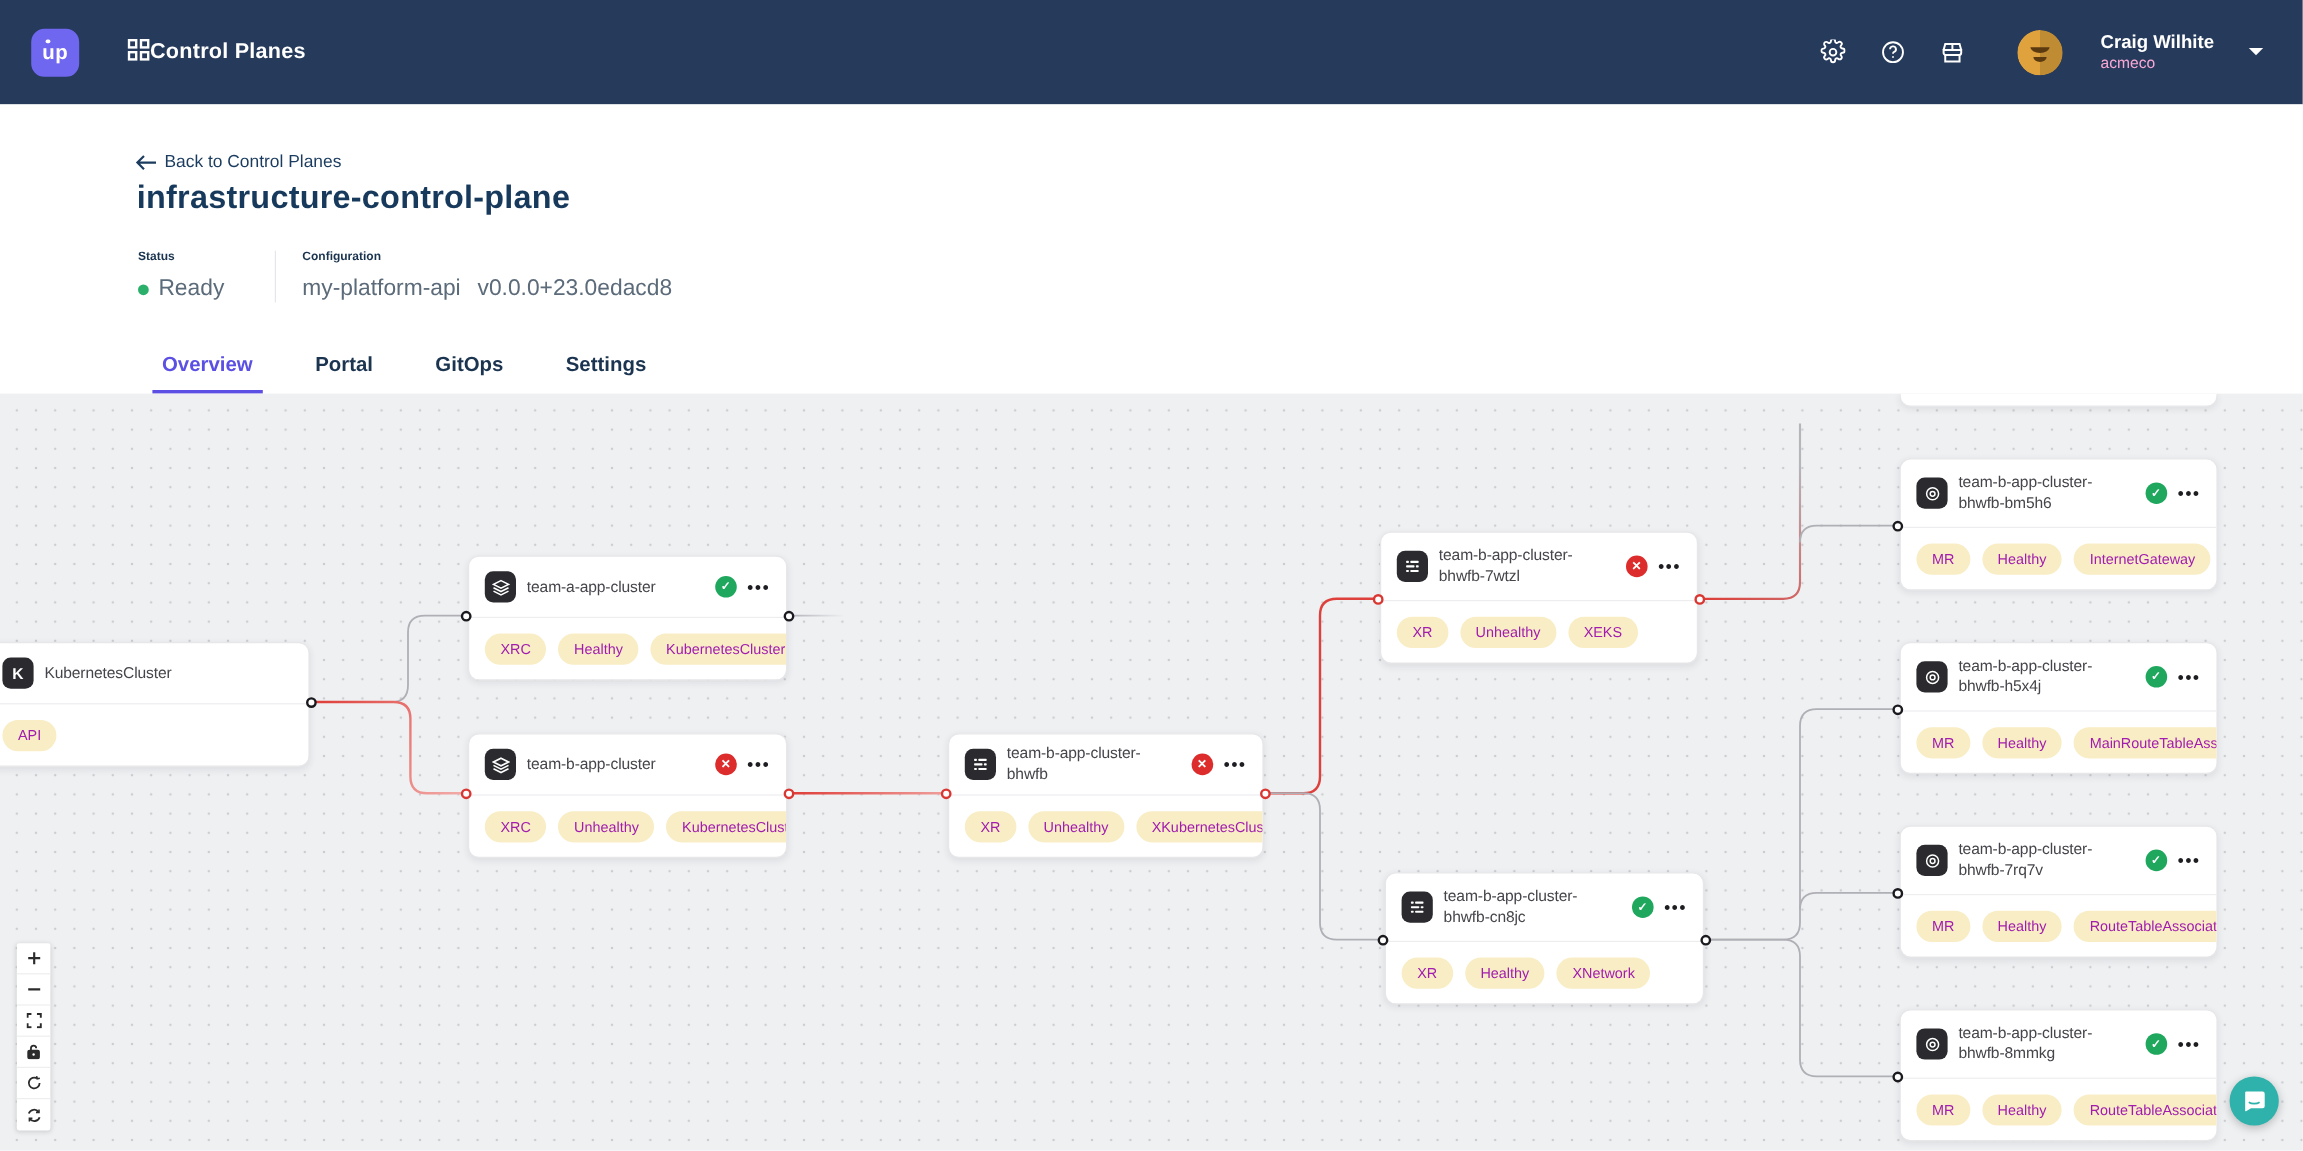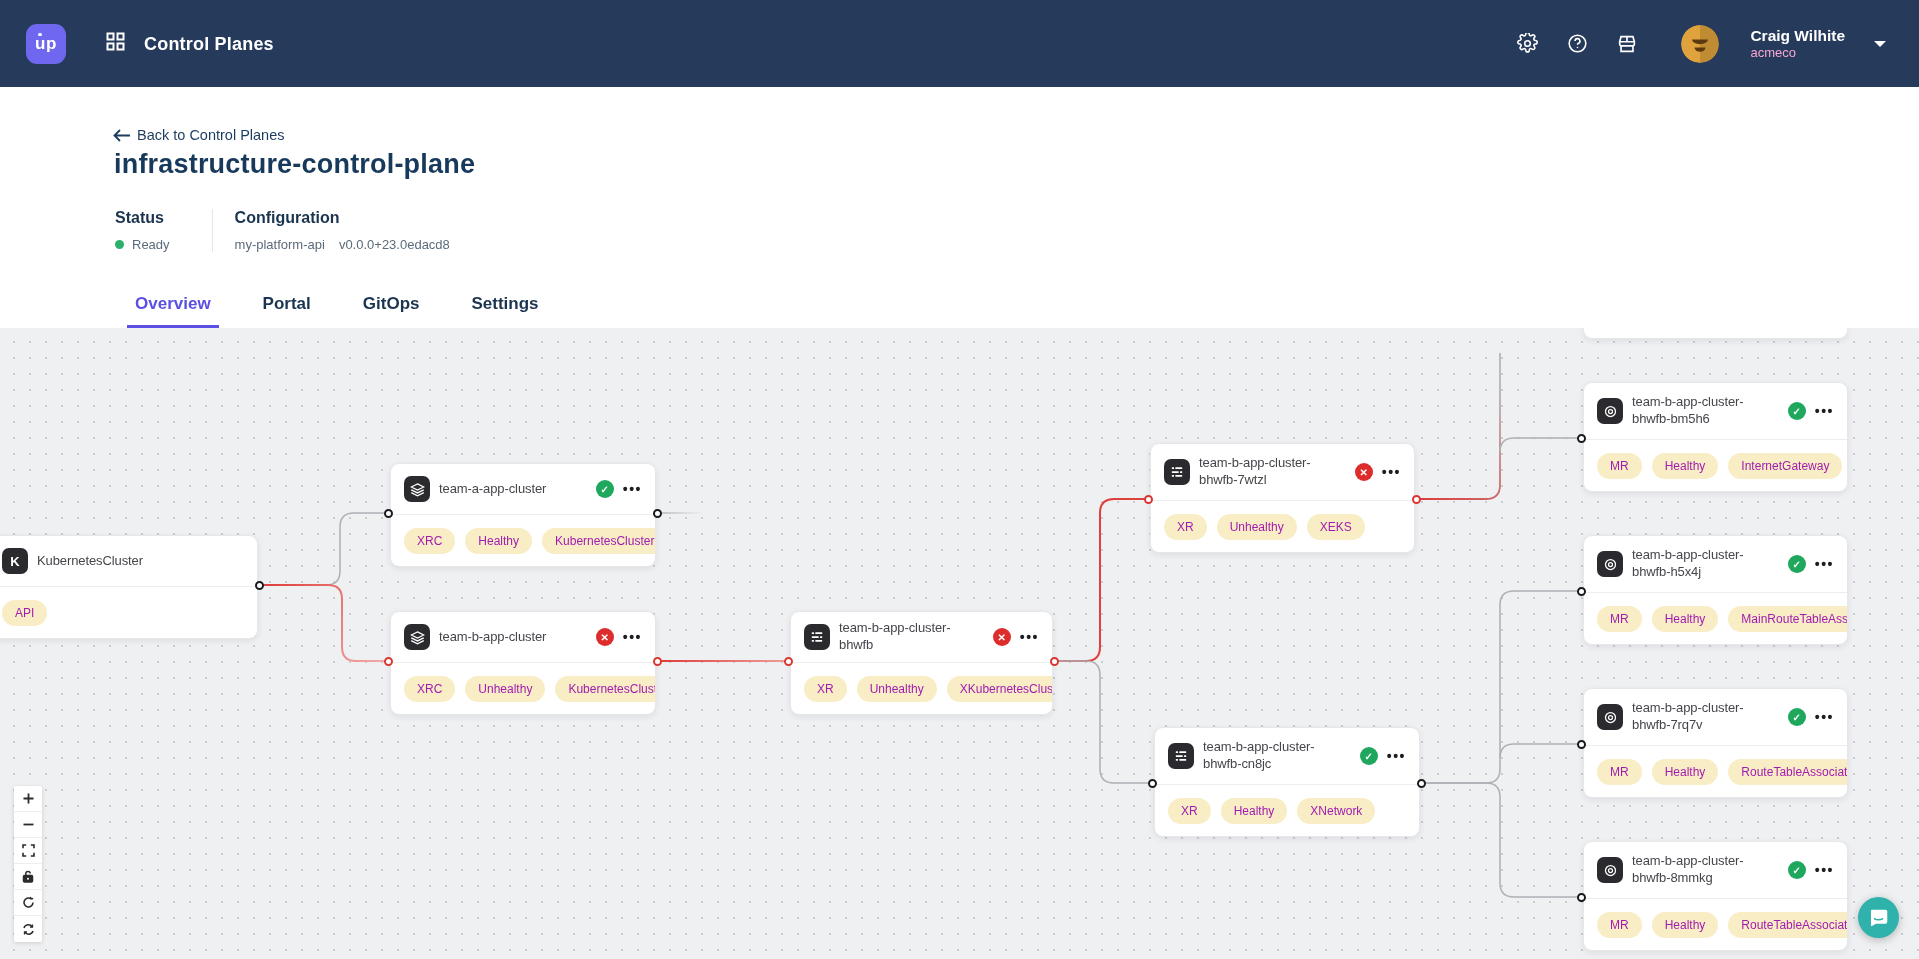--- a/index.html
+++ b/index.html
@@ -6,41 +6,41 @@
   html,body { width:1919px; height:959px; overflow:hidden; }
   body { font-family:"Liberation Sans", sans-serif; background:#fff; position:relative; }
 
   
   .navbar { position:absolute; left:0; top:0; width:1919px; height:87px; background:#263A5B;
             display:flex; align-items:center; padding:0 26px; color:#fff; }
   .logo { width:40px; height:40px; border-radius:11px; background:#7067F0; display:flex;
           align-items:center; justify-content:center; position:relative; cursor:pointer; }
   .logo span { color:#fff; font-weight:bold; font-size:17px; letter-spacing:.5px; }
   .logo i { position:absolute; top:9px; left:12px; width:3.5px; height:3.5px; border-radius:50%; background:#fff; }
-  .nav-title-wrap { display:flex; align-items:flex-end; gap:19px; margin-left:40px; }
+  .nav-title-wrap { display:flex; align-items:flex-start; gap:0; margin-left:40px; }
   .nav-title { font-size:18px; font-weight:bold; letter-spacing:.2px; }
   .nav-right { margin-left:auto; display:flex; align-items:center; gap:10px; }
   .nav-icon-btn { width:40px; height:40px; display:flex; align-items:center; justify-content:center;
                   cursor:pointer; color:#fff; }
   .avatar { width:38px; height:38px; border-radius:50%; overflow:hidden; margin-left:24px; flex:0 0 auto; }
   .user-block { margin-left:21px; line-height:1.25; cursor:pointer; }
   .user-name { font-size:15.5px; font-weight:bold; }
   .user-org { font-size:13px; color:#f9a8d4; }
   .chevron { margin-left:18px; margin-right:6px; color:#fff; }
 
   
   .page-header { position:absolute; left:0; top:87px; width:1919px; height:241px; background:#fff; }
   .back-link { position:absolute; left:113px; top:40px; display:flex; align-items:center; gap:7px;
                color:#1B3C5F; font-size:14.5px; cursor:pointer; }
   .page-title { position:absolute; left:114px; top:62px; font-size:27px; font-weight:bold; color:#173A5C;
                 letter-spacing:.2px; }
   .meta-row { position:absolute; left:115px; top:122px; display:flex; align-items:stretch; }
   .meta-col { display:flex; flex-direction:column; gap:10px; }
-  .meta-label { font-size:16px; font-weight:bold; color:#1A344F; }
-  .meta-value { font-size:13px; color:#5C6B7A; display:flex; align-items:center; gap:8px; }
+  .meta-label { font-size:10px; font-weight:bold; color:#1A344F; }
+  .meta-value { font-size:19px; color:#5C6B7A; display:flex; align-items:center; gap:8px; }
   .status-dot { width:9px; height:9px; border-radius:50%; background:#2BB06B; display:inline-block; }
   .meta-sep { width:1px; background:#E3E6EA; margin:0 22px 0 42px; }
   .config-values { display:flex; gap:14px; }
   .tabs { position:absolute; left:127px; bottom:0; display:flex; gap:36px; }
   .tab { font-size:17px; font-weight:bold; color:#1B3450; padding:10px 8px 14px; cursor:pointer; position:relative; }
   .tab.active { color:#5B50E3; }
   .tab.active::after { content:""; position:absolute; left:0; right:0; bottom:0; height:3px; background:#5B50E3; }
 
   
   .canvas { position:absolute; left:0; top:328px; width:1919px; height:631px; background:#EFF0F2;

